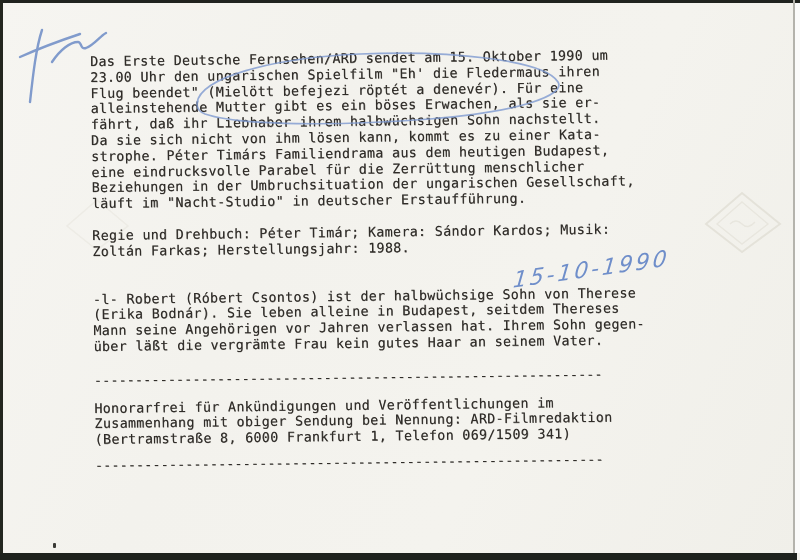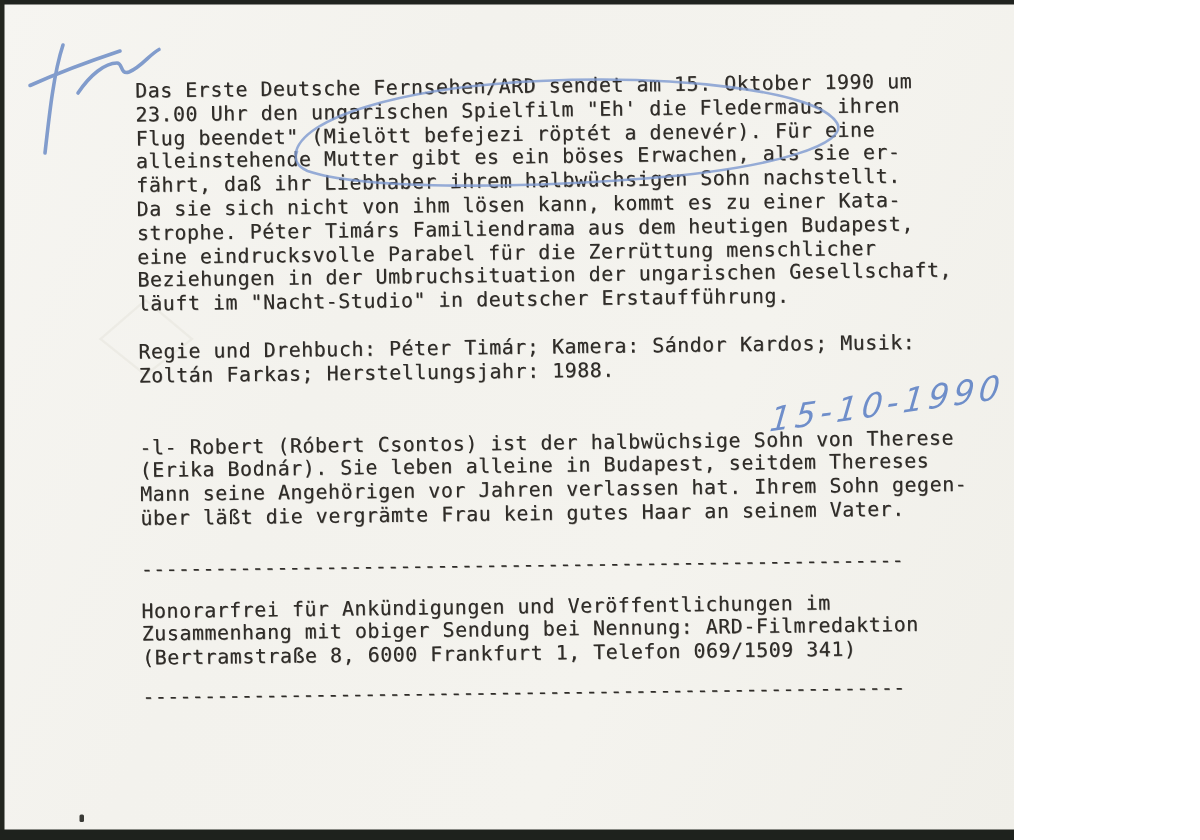--- a/index.html
+++ b/index.html
@@ -1,18 +1,18 @@
 <!DOCTYPE html>
 <html><head>
 <meta charset="utf-8">
 <style>
   html,body{margin:0;padding:0;background:#ffffff;}
   #stage{
     position:relative;
-    width:676px;height:560px;
+    width:800px;height:560px;
     overflow:hidden;
     background:linear-gradient(115deg,#f6f5f1 0%,#f3f2ed 35%,#f4f3ee 65%,#f0efe9 100%);
     font-family:"DejaVu Sans Mono",monospace;
   }
   
   .edge{position:absolute;}
   .edge-top{left:0;top:0;width:800px;height:3px;background:#20231f;}
   .edge-left{left:0;top:0;width:3px;height:560px;background:#23261f;}
   .edge-bottom{left:0;top:553px;width:797px;height:7px;background:#1e221d;}
   .edge-right{left:793px;top:0;width:2px;height:560px;background:#b4b3ac;}

